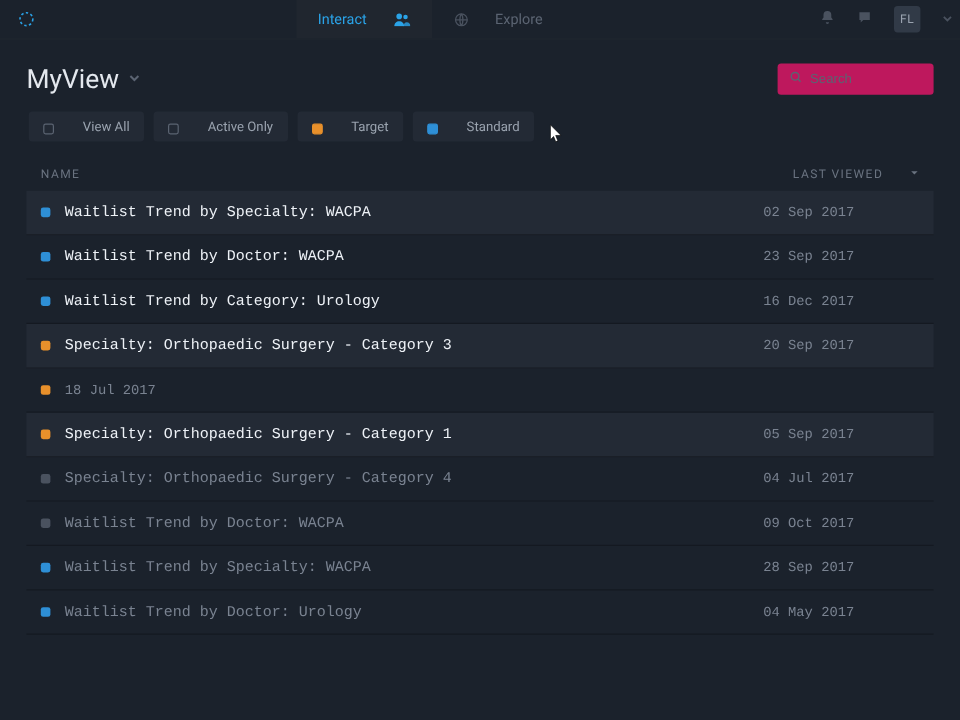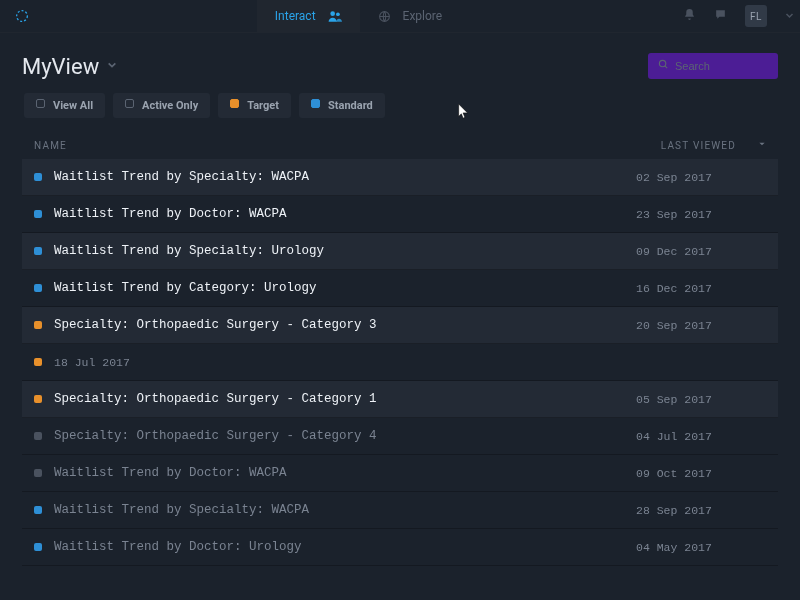--- a/index.html
+++ b/index.html
@@ -18,21 +18,21 @@
     align-items: stretch;
     background: #1b222c;
     border-bottom: 1px solid #20262f;
   }
   .brand {
     width: 44px;
     display:flex; align-items:center; justify-content:center;
   }
   .nav-spacer { flex: 1; }
   .nav-tab {
-    display:flex; align-items:center; gap:12px;
+    display:flex; align-items:center; gap:22px;
     padding: 0 18px;
     font-size: 12px;
     color: #5b6472;
     cursor: pointer;
   }
   .nav-tab.active {
     color: #2aa3e8;
     background: #20262f;
   }
   .nav-tab .icon svg { display:block; }
@@ -55,42 +55,41 @@
     padding: 20px 22px 14px 22px;
     gap: 24px;
   }
   .titlebar h1 {
     font-size: 22px; font-weight: 400; color:#e4e8ee;
     display:flex; align-items:center; gap:8px;
   }
   .titlebar h1 .chev { font-size: 12px; }
   .search {
     width: 130px; height: 26px;
-    background:#4c1d95; border-radius:3px;
+    background:#be185d; border-radius:3px;
     display:flex; align-items:center; gap:6px;
     padding: 0 10px; color:#5b6472;
   }
   .search input {
     background:transparent; border:none; outline:none;
     color:#c7ced8; font-size:11px; width:100%;
   }
   .search input::placeholder { color:#5b6472; }
 
   
   .chips {
     display:flex; gap:8px;
     padding: 0 24px 14px 24px;
   }
   .chip {
-    display:flex; align-items:flex-start; gap:8px;
+    display:flex; align-items:flex-end; gap:24px;
     background:#232a35; border-radius:3px;
     padding: 6px 12px;
     font-size: 11px; color:#9aa3af;
     cursor: pointer;
-    font-weight: bold;
   }
   .swatch {
     width:9px; height:9px; border-radius:2px;
     border:1px solid rgba(255,255,255,.15);
   }
 
   
   .table {
     padding: 0 22px;
   }
@@ -231,25 +230,20 @@
       <div class="row shade">
         <span class="dot" style="background: rgb(46, 143, 214);"></span>
         <span class="name bold">Waitlist Trend by Specialty: WACPA</span>
         <span class="date">02 Sep 2017</span>
       </div>
       <div class="row">
         <span class="dot" style="background: rgb(46, 143, 214);"></span>
         <span class="name bold">Waitlist Trend by Doctor: WACPA</span>
         <span class="date">23 Sep 2017</span>
       </div>
-      <div class="row shade">
-        <span class="dot" style="background: rgb(46, 143, 214);"></span>
-        <span class="name bold">Waitlist Trend by Specialty: Urology</span>
-        <span class="date">09 Dec 2017</span>
-      </div>
       <div class="row">
         <span class="dot" style="background: rgb(46, 143, 214);"></span>
         <span class="name bold">Waitlist Trend by Category: Urology</span>
         <span class="date">16 Dec 2017</span>
       </div>
       <div class="row shade">
         <span class="dot" style="background: rgb(232, 144, 43);"></span>
         <span class="name bold">Specialty: Orthopaedic Surgery - Category 3</span>
         <span class="date">20 Sep 2017</span>
       </div>

